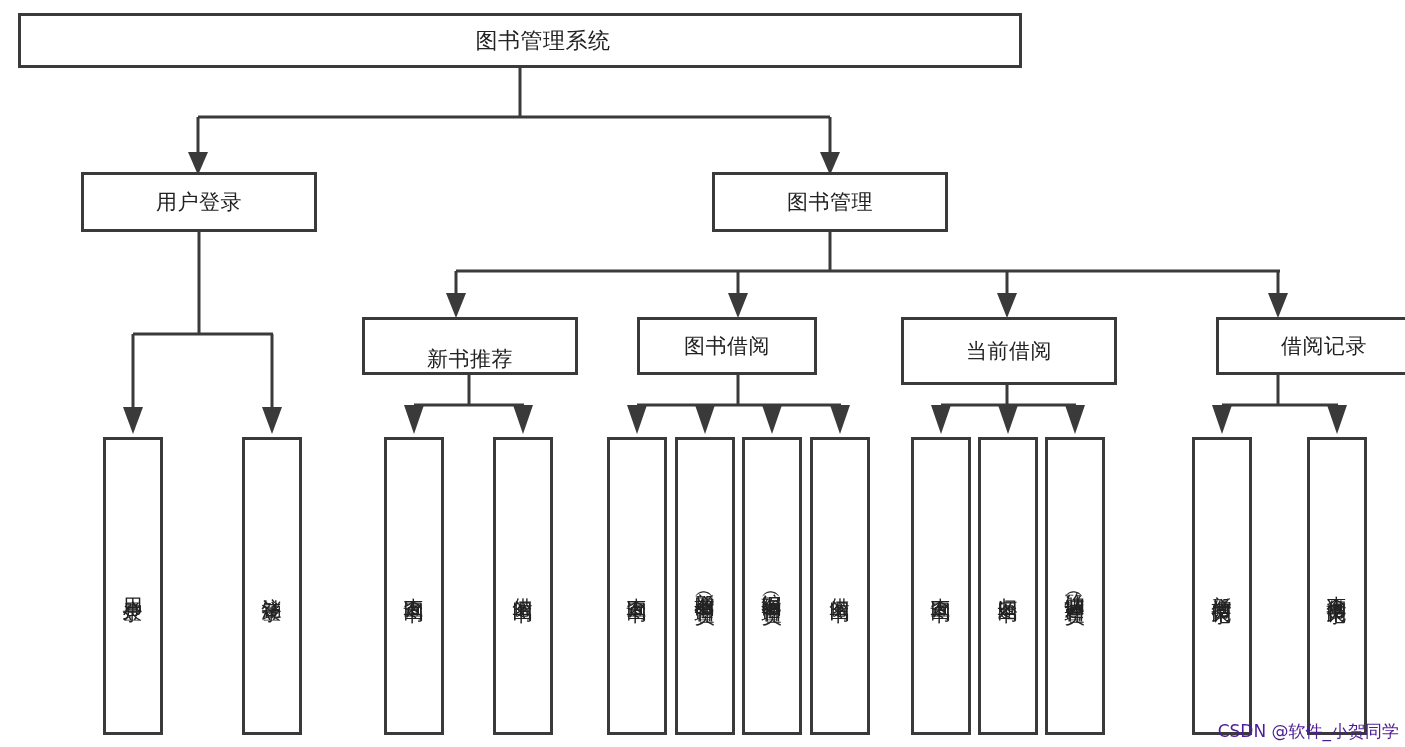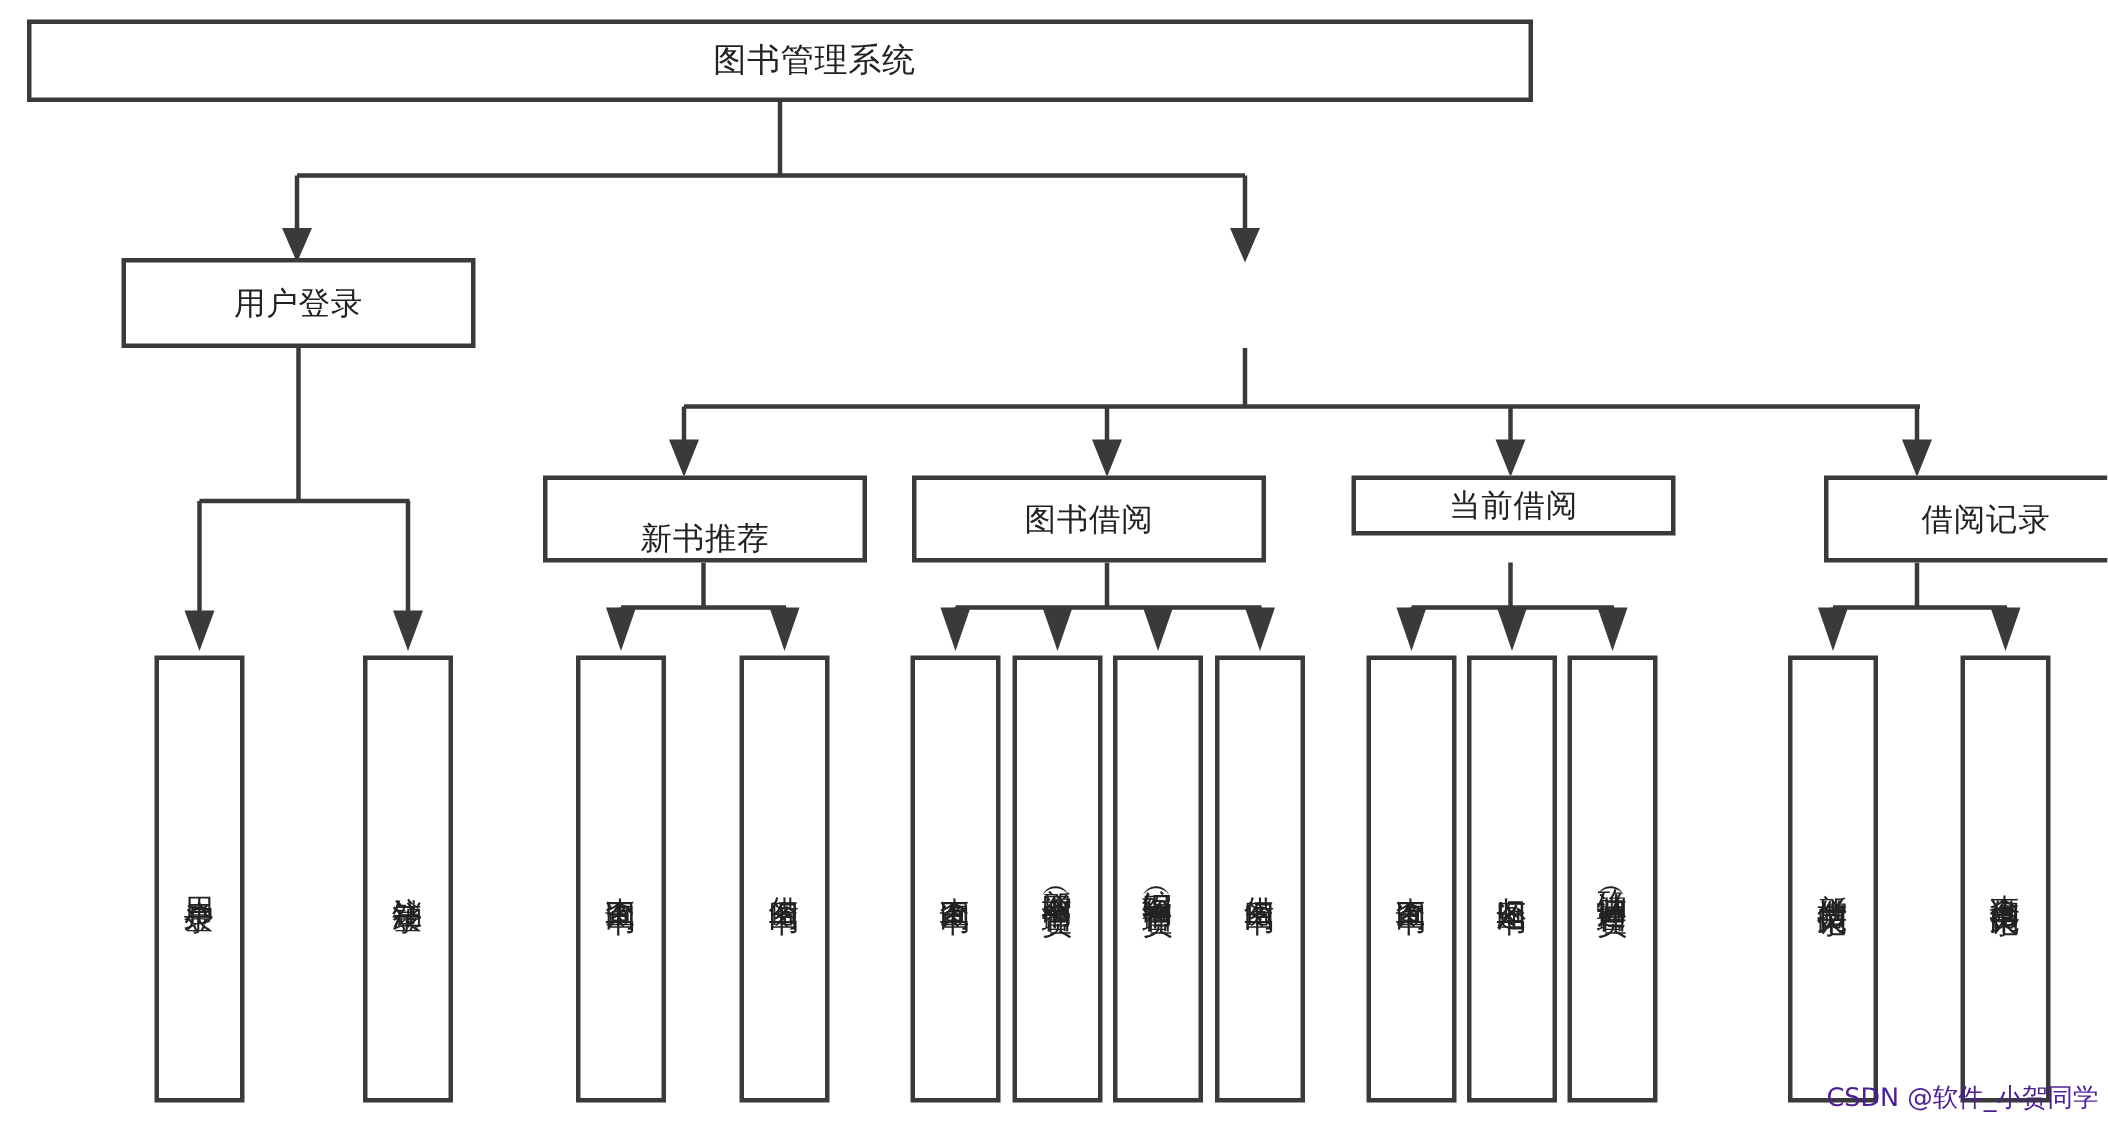--- a/index.html
+++ b/index.html
@@ -159,28 +159,31 @@
     <polygon class="arrow-head" points="1327,405 1347,405 1337,434"></polygon>
   </svg>
 
   <div class="node horiz root" style="left:18px; top:13px; width:1004px; height:55px;padding-left:46px;">
     <span class="node-label">图书管理系统</span>
   </div>
 
   <div class="node horiz" style="left:81px; top:172px; width:236px; height:60px;">
     <span class="node-label">用户登录</span>
   </div>
+  <div class="node horiz" style="left:712px; top:172px; width:236px; height:60px;">
+    <span class="node-label">图书管理</span>
+  </div>
 
   <div class="node horiz" style="left:362px; top:317px; width:216px; height:58px;align-items:flex-end;">
     <span class="node-label">新书推荐</span>
   </div>
-  <div class="node horiz" style="left:608px; top:317px; width:236px; height:58px;">
+  <div class="node horiz" style="left:637px; top:317px; width:180px; height:58px;">
     <span class="node-label">图书借阅</span>
   </div>
-  <div class="node horiz" style="left:901px; top:317px; width:216px; height:40px;">
+  <div class="node horiz" style="left:901px; top:317px; width:216px; height:68px;">
     <span class="node-label">当前借阅</span>
   </div>
   <div class="node horiz" style="left:1216px; top:317px; width:216px; height:58px;justify-content:center;">
     <span class="node-label">借阅记录</span>
   </div>
 
   <div class="node vert" style="left:103px; top:437px; width:60px; height:298px;">
     <span class="node-label">用户登录</span>
   </div>
   <div class="node vert" style="left:242px; top:437px; width:60px; height:298px;">

